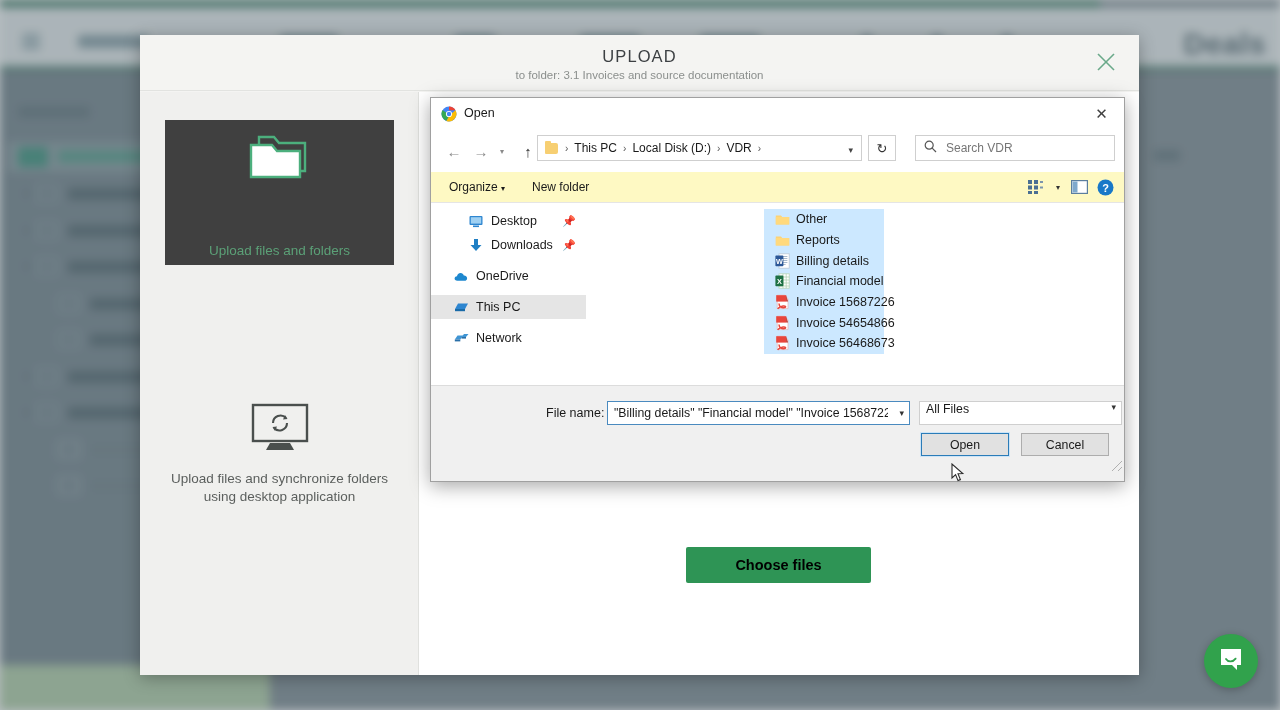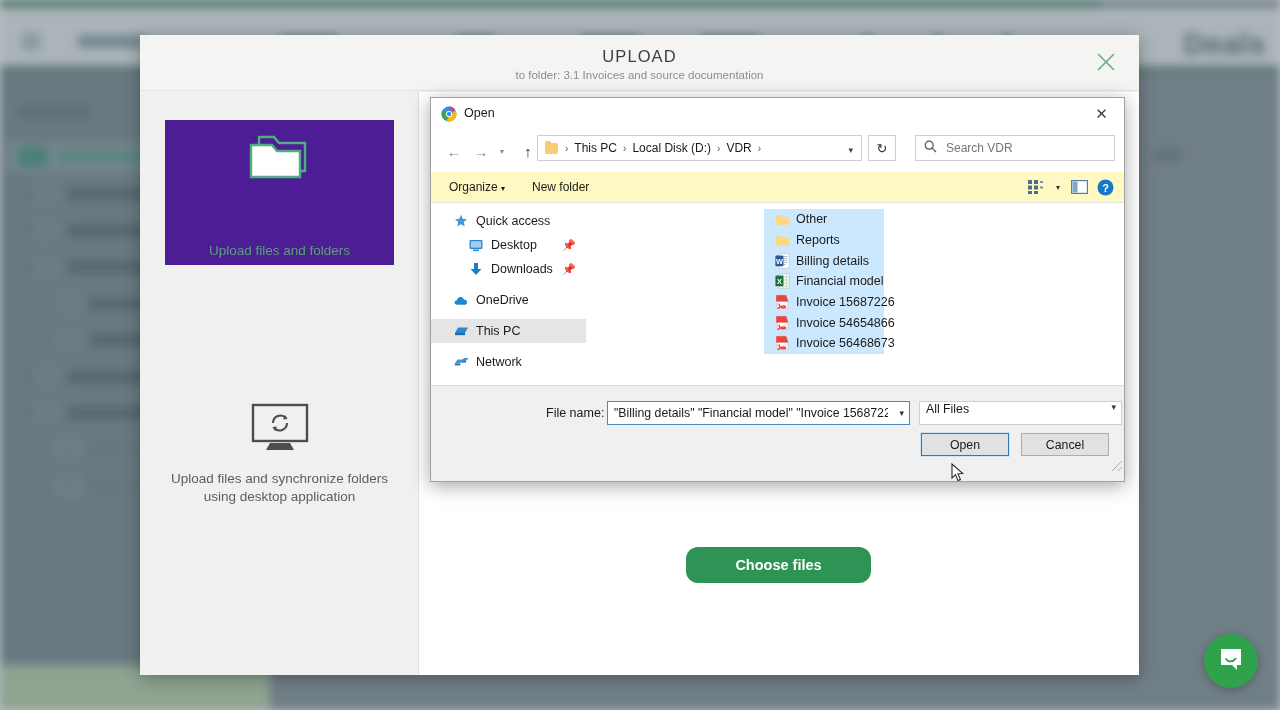--- a/index.html
+++ b/index.html
@@ -129,21 +129,21 @@
   }
   #upload-left {
     width: 279px;
     background: #f0f0ee;
     border-right: 1px solid #e0e1de;
     position: relative;
   }
   #drop-zone {
     position: absolute; left: 25px; top: 28px;
     width: 229px; height: 145px;
-    background: #4c1d95;
+    background: #404040;
     display: flex; flex-direction: column;
     align-items: center; justify-content: center;
     cursor: pointer;
     gap: 42px;
   }
   #drop-zone-label {
     margin-top: 16px; font-size: 13.5px; color: #5ba077;
   }
   #sync-block {
     position: absolute; left: 16px; top: 310px; width: 247px;
@@ -152,22 +152,22 @@
   #sync-label {
     margin-top: 14px; font-size: 13.5px; color: #5b5f5d; line-height: 1.35;
   }
   #upload-right {
     flex: 1; position: relative; background: #ffffff;
   }
   #choose-files-btn {
     position: absolute; left: 267px; top: 455px;
     width: 185px; height: 36px;
     background: #2e9455;
-    color: #ffffff; font-size: 14.5px; font-weight: bold;
-    border: none; border-radius: 12px; cursor: pointer;
+    color: #000000; font-size: 14.5px; font-weight: bold;
+    border: none; border-radius: 2px; cursor: pointer;
     font-family: "Liberation Sans", sans-serif;
   }
 
   
   #open-dialog {
     position: absolute; left: 430px; top: 97px;
     width: 695px; height: 385px;
     background: #f0f0f0;
     border: 1px solid #a0a0a0;
     box-shadow: 0 4px 18px rgba(0,0,0,0.35);
@@ -594,28 +594,20 @@
         <circle cx="8.5" cy="8.5" r="8" fill="#1878c8"></circle>
         <text x="8.5" y="12.6" font-size="11" font-weight="bold" fill="#ffffff" text-anchor="middle" font-family="Liberation Sans, sans-serif">?</text>
       </svg>
     </span>
   </div>
 
   <div id="od-content">
 
     <div id="od-tree">
 
-      <div class="od-tree-item">
-        <span class="od-tree-ico">
-          <svg width="14" height="14" viewBox="0 0 14 14" aria-hidden="true">
-            <path d="M7 0.8 L8.7 4.8 L13 5.2 L9.8 8.1 L10.7 12.4 L7 10.2 L3.3 12.4 L4.2 8.1 L1 5.2 L5.3 4.8 Z" fill="#3d9bd9"></path>
-          </svg>
-        </span>
-        <span>Quick access</span>
-      </div>
 
       <div class="od-tree-item indent">
         <span class="od-tree-ico">
           <svg width="14" height="13" viewBox="0 0 14 13" aria-hidden="true">
             <rect x="0.5" y="1" width="13" height="9" rx="1" fill="#2e86d0"></rect>
             <rect x="1.8" y="2.2" width="10.4" height="6.4" fill="#9fd0f2"></rect>
             <rect x="4" y="10.5" width="6" height="1.6" fill="#2e86d0"></rect>
           </svg>
         </span>
         <span>Desktop</span>

